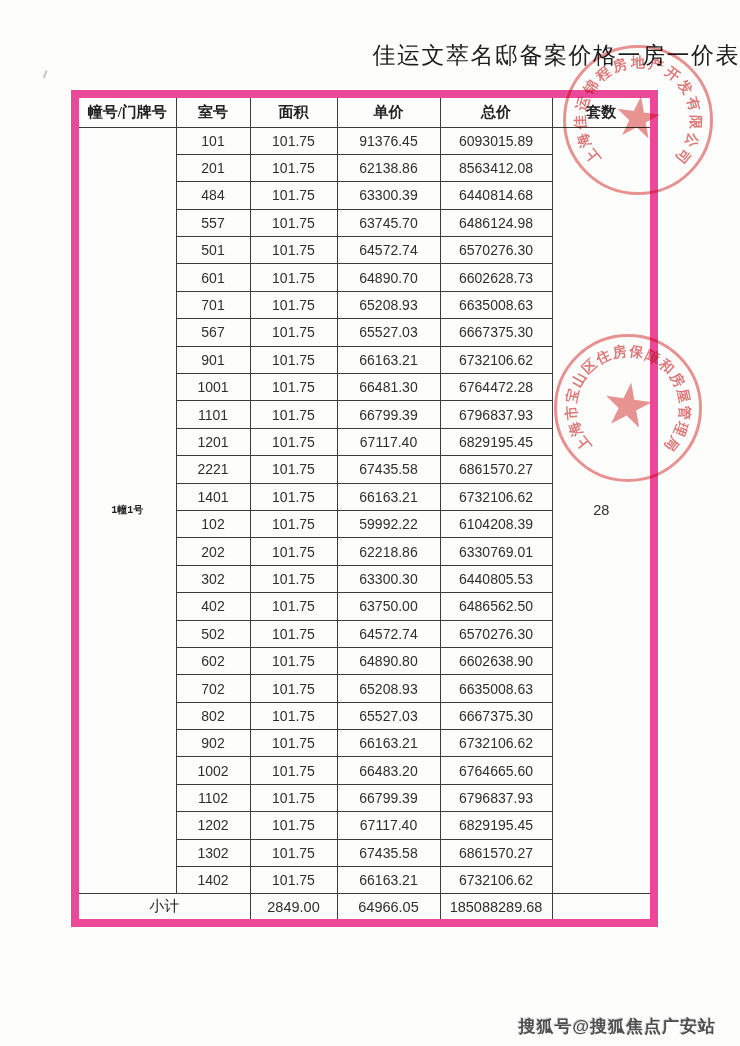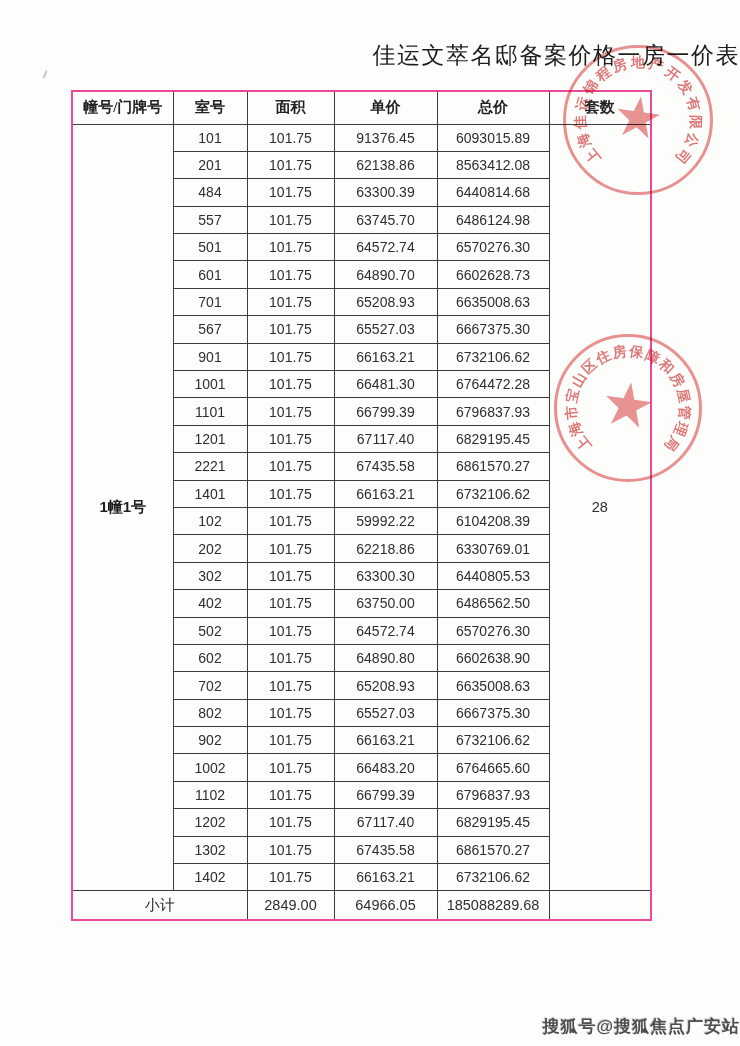--- a/index.html
+++ b/index.html
@@ -17,35 +17,35 @@
   }
   .doc-title{
     position:absolute;left:0;top:40px;width:740px;
     margin:0;text-align:right;
     font-family:"Liberation Serif",serif;
     font-size:23px;font-weight:400;letter-spacing:1.5px;color:#1d1d1d;
   }
   .table-wrap{position:absolute;left:71px;top:90px;}
   table.price-table{
     border-collapse:collapse;table-layout:fixed;width:579px;
-    border:2px solid #ec4899;
+    border:8px solid #ec4899;
   }
   .price-table th,.price-table td{
     border:1px solid #3c3c3c;text-align:center;vertical-align:middle;
     padding:0;font-size:14px;color:#2e2e2e;overflow:hidden;white-space:nowrap;
   }
   .price-table thead tr{height:33px;}
   .price-table thead th{
     font-family:"Liberation Serif",serif;
     font-size:15px;font-weight:700;color:#222;
   }
   .price-table tbody tr{height:27.4px;}
   .price-table td.bcell{
-    font-family:Liberation Sans, sans-serif;
-    font-weight:700;font-size:15px;color:#1f1f1f;
+    font-family:Liberation Mono, monospace;
+    font-weight:700;font-size:10px;color:#1f1f1f;
   }
   .price-table td.ucell{font-size:14.5px;}
   .price-table tr.subtotal{height:29px;}
   .price-table tr.subtotal td{font-size:14.5px;}
   .price-table tr.subtotal td.slabel{
     font-family:Liberation Serif, serif;font-size:15px;color:#1f1f1f;
   }
   
   .stamp{
     position:absolute;mix-blend-mode:multiply;opacity:.85;
@@ -69,21 +69,21 @@
     color:rgba(208,62,62,.82);
     transform-origin:center center;
     font-family:"Liberation Serif",serif;
   }
   #stamp-developer{left:563px;top:45px;width:150px;height:150px;}
   #stamp-developer .stamp-star{font-size:56px;}
   #stamp-authority{left:554px;top:334px;width:148px;height:148px;}
   #stamp-authority .stamp-star{font-size:60px;}
   
   .watermark{
-    position:absolute;right:0;bottom:8px;
+    position:absolute;right:24px;bottom:8px;
     font-size:17px;font-weight:700;letter-spacing:1px;
     color:#4e4e4e;
     text-shadow:1.5px 1.5px 0 rgba(255,255,255,.95),
                 -1px -1px 0 rgba(130,130,130,.35);
   }
 </style>
 </head>
 <body>
 
 <div class="page">

